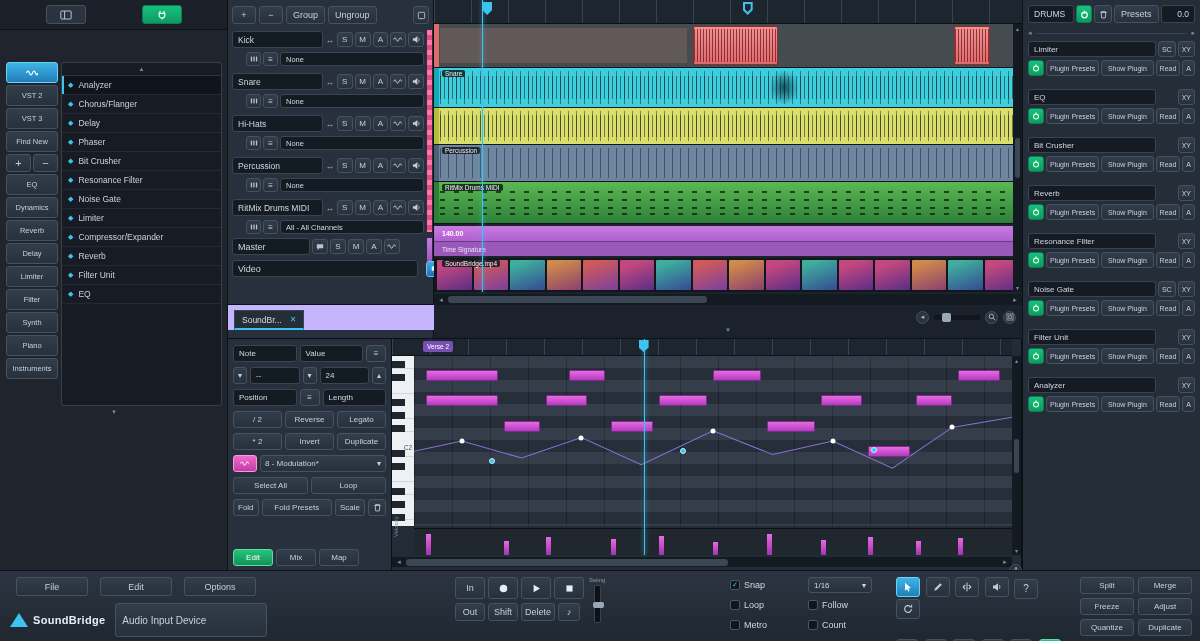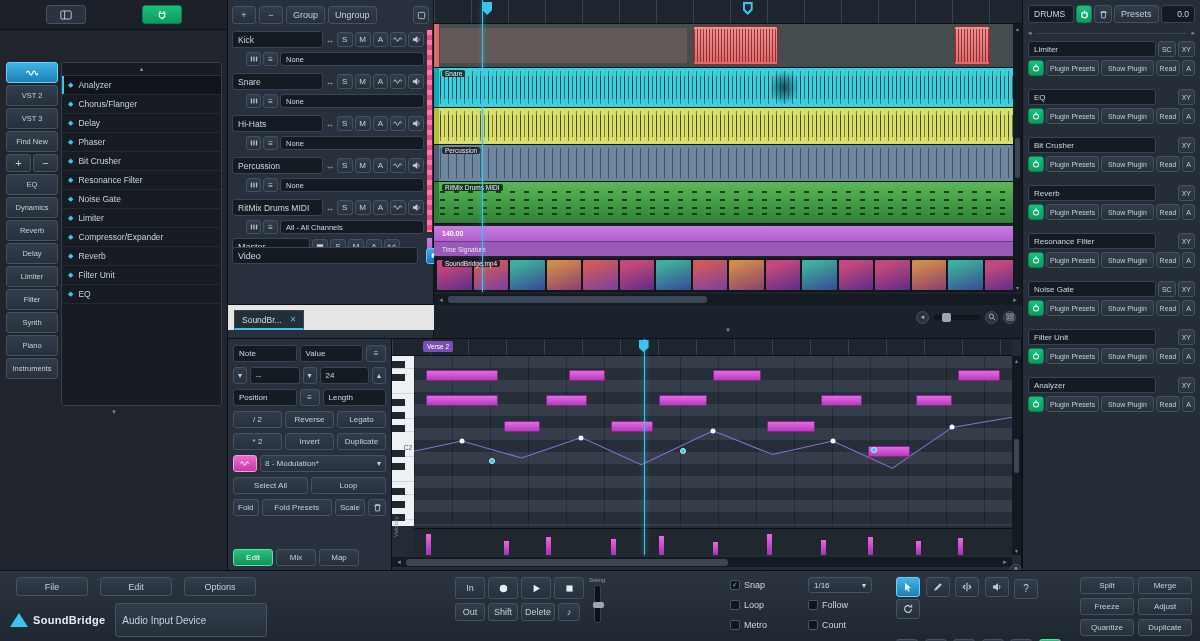--- a/index.html
+++ b/index.html
@@ -51,23 +51,23 @@
 .meterstrip2{position:absolute;right:1px;top:238px;width:5px;height:24px;background:linear-gradient(#c97be0,#9a58b8)}
 .trows{position:absolute;left:4px;top:30px;width:192px}
 .trow{margin-bottom:5px}
 .trow-main{display:flex;gap:2px;align-items:center;height:19px}
 .tname{width:92px;height:17px;font-size:8.5px}
 .tsym{color:#9aa6b2;font-size:9px;width:10px;text-align:center}
 .trow-sub{display:flex;gap:2px;align-items:center;height:16px;margin-top:2px;padding-left:14px}
 .trow-sub .fld{height:14px;font-size:7.5px}
 .trow-sub .btn{width:15px;height:14px;padding:0;font-size:8px}
 .mrow{position:absolute;left:4px;top:238px;width:192px;display:flex;gap:2px;align-items:center}
-.vrow{position:absolute;left:4px;top:247px;width:212px;display:flex;gap:8px;align-items:center}
+.vrow{position:absolute;left:4px;top:260px;width:212px;display:flex;gap:8px;align-items:center}
 .vbtn{width:18px;height:16px;background:linear-gradient(#3fa9e6,#1f6fb8);border:1px solid #6cc2f0;border-radius:3px;display:flex;align-items:center;justify-content:center}
-.tabbar{position:absolute;left:0;bottom:8px;width:206px;border-top:1px solid #0c1116;background:#e5e5e5;height:26px;display:flex;align-items:flex-end;padding:0 6px}
+.tabbar{position:absolute;left:0;bottom:8px;width:206px;border-top:1px solid #0c1116;background:#c4b5fd;height:26px;display:flex;align-items:flex-end;padding:0 6px}
 .ptab{display:flex;align-items:center;gap:8px;height:20px;padding:0 7px;background:#242d38;border:1px solid #3a4552;border-bottom:2px solid #3cc3ef;font-size:8.5px;color:#d5dee7}
 .ptab .x{color:#3cc3ef;font-size:8px}
 
 
 .tl{left:434px;top:0;width:588px;height:338px;background:#1b222c}
 .ruler{position:absolute;left:0;top:0;width:100%;height:24px;background:#1d252f;border-bottom:1px solid #0c1116;background-image:repeating-linear-gradient(90deg,#39434f 0 1px,transparent 1px 37px)}
 .mflag{position:absolute;top:2px;width:10px;height:13px;background:#3cc3ef;clip-path:polygon(0 0,100% 0,100% 62%,50% 100%,0 62%)}
 .mflag.hollow::after{content:"";position:absolute;left:2px;top:2px;right:2px;bottom:3px;background:#1d252f;clip-path:polygon(0 0,100% 0,100% 62%,50% 100%,0 62%)}
 .lanes{position:absolute;left:0;top:24px;width:100%}
 .lane{position:relative;border-bottom:1px solid #10151c;overflow:hidden}

